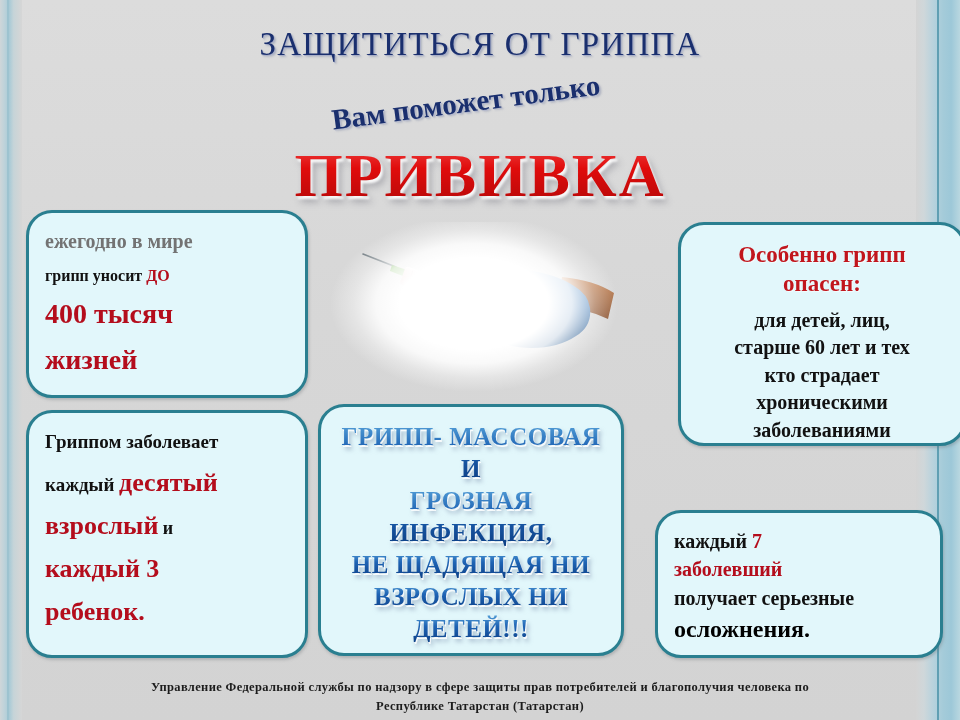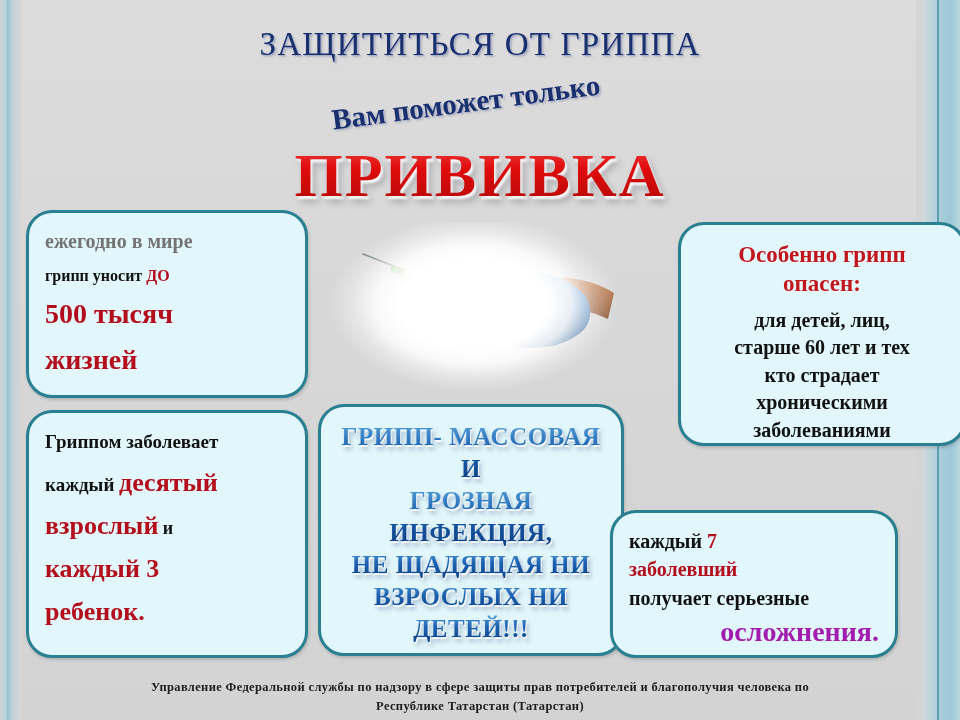--- a/index.html
+++ b/index.html
@@ -123,21 +123,21 @@
   }
   .box-inner {
     padding: 12px 14px;
     line-height: 1.42;
   }
 
   #box-annual     { left: 26px;  top: 210px; width: 282px; height: 188px; }
   #box-incidence  { left: 26px;  top: 410px; width: 282px; height: 248px; }
   #box-center     { left: 318px; top: 404px; width: 306px; height: 252px; }
   #box-risk       { left: 678px; top: 222px; width: 288px; height: 224px; }
-  #box-complic    { left: 610px; top: 510px; width: 288px; height: 148px; }
+  #box-complic    { left: 655px; top: 510px; width: 288px; height: 148px; }
   .red { color: #b40d1c; }
 
   #box-annual .box-inner   { padding: 14px 16px; font-size: 20px; }
   #box-annual .l1          { font-size: 20px; color:#737373; font-weight:bold; }
   #box-annual .l2          { font-size: 16px; color:#111; font-weight:bold; margin-top:10px; }
   #box-annual .l3          { font-size: 28px; color:#b40d1c; font-weight:bold; margin-top: 6px; }
   #box-annual .l4          { font-size: 28px; color:#b40d1c; font-weight:bold; margin-top: 6px; }
 
   #box-incidence .box-inner { padding: 16px 16px; }
   #box-incidence .l1 { font-size: 19px; color:#111; font-weight:bold; }
@@ -157,21 +157,21 @@
   #box-risk .body {
     margin-top: 8px;
     font-size: 20px; font-weight: bold; color: #111111;
     line-height: 1.38;
   }
 
   #box-complic .box-inner { padding: 14px 16px; }
   #box-complic .l1 { font-size: 20px; font-weight: bold; color: #111; }
   #box-complic .l2 { font-size: 20px; font-weight: bold; color: #b40d1c; }
   #box-complic .l3 { font-size: 20px; font-weight: bold; color: #111; }
-  #box-complic .l4 { font-size: 28px; font-weight: bold; color: #a21caf; text-align: right; }
+  #box-complic .l4 { font-size: 24px; font-weight: bold; color: #000000; }
 
   #box-center .box-inner { padding: 14px 10px 10px; text-align: center; }
   #box-center .wa {
     font-size: 25px;
     font-weight: bold;
     letter-spacing: .5px;
     line-height: 1.28;
     color: #12509f;
     background: linear-gradient(180deg, #5ba7dc 0%, #1e63b4 42%, #0b3b80 100%);
     -webkit-background-clip: text;
@@ -272,21 +272,21 @@
       </g>
 
       <ellipse cx="196" cy="78" rx="26" ry="12" fill="#ffffff" opacity="0.16"></ellipse>
     </svg>
   </div>
 
   <div class="box" id="box-annual">
     <div class="box-inner">
       <div class="l1">ежегодно в мире</div>
       <div class="l2"><span>грипп уносит </span><span class="red">ДО</span></div>
-      <div class="l3">500 тысяч</div>
+      <div class="l3">400 тысяч</div>
       <div class="l4">жизней</div>
     </div>
   </div>
 
   <div class="box" id="box-incidence">
     <div class="box-inner">
       <div class="l1">Гриппом заболевает</div>
       <div class="l2"><span>каждый </span><span class="big">десятый</span></div>
       <div class="l3"><span>взрослый</span><span class="small-and"> и</span></div>
       <div class="l4">каждый 3</div>

